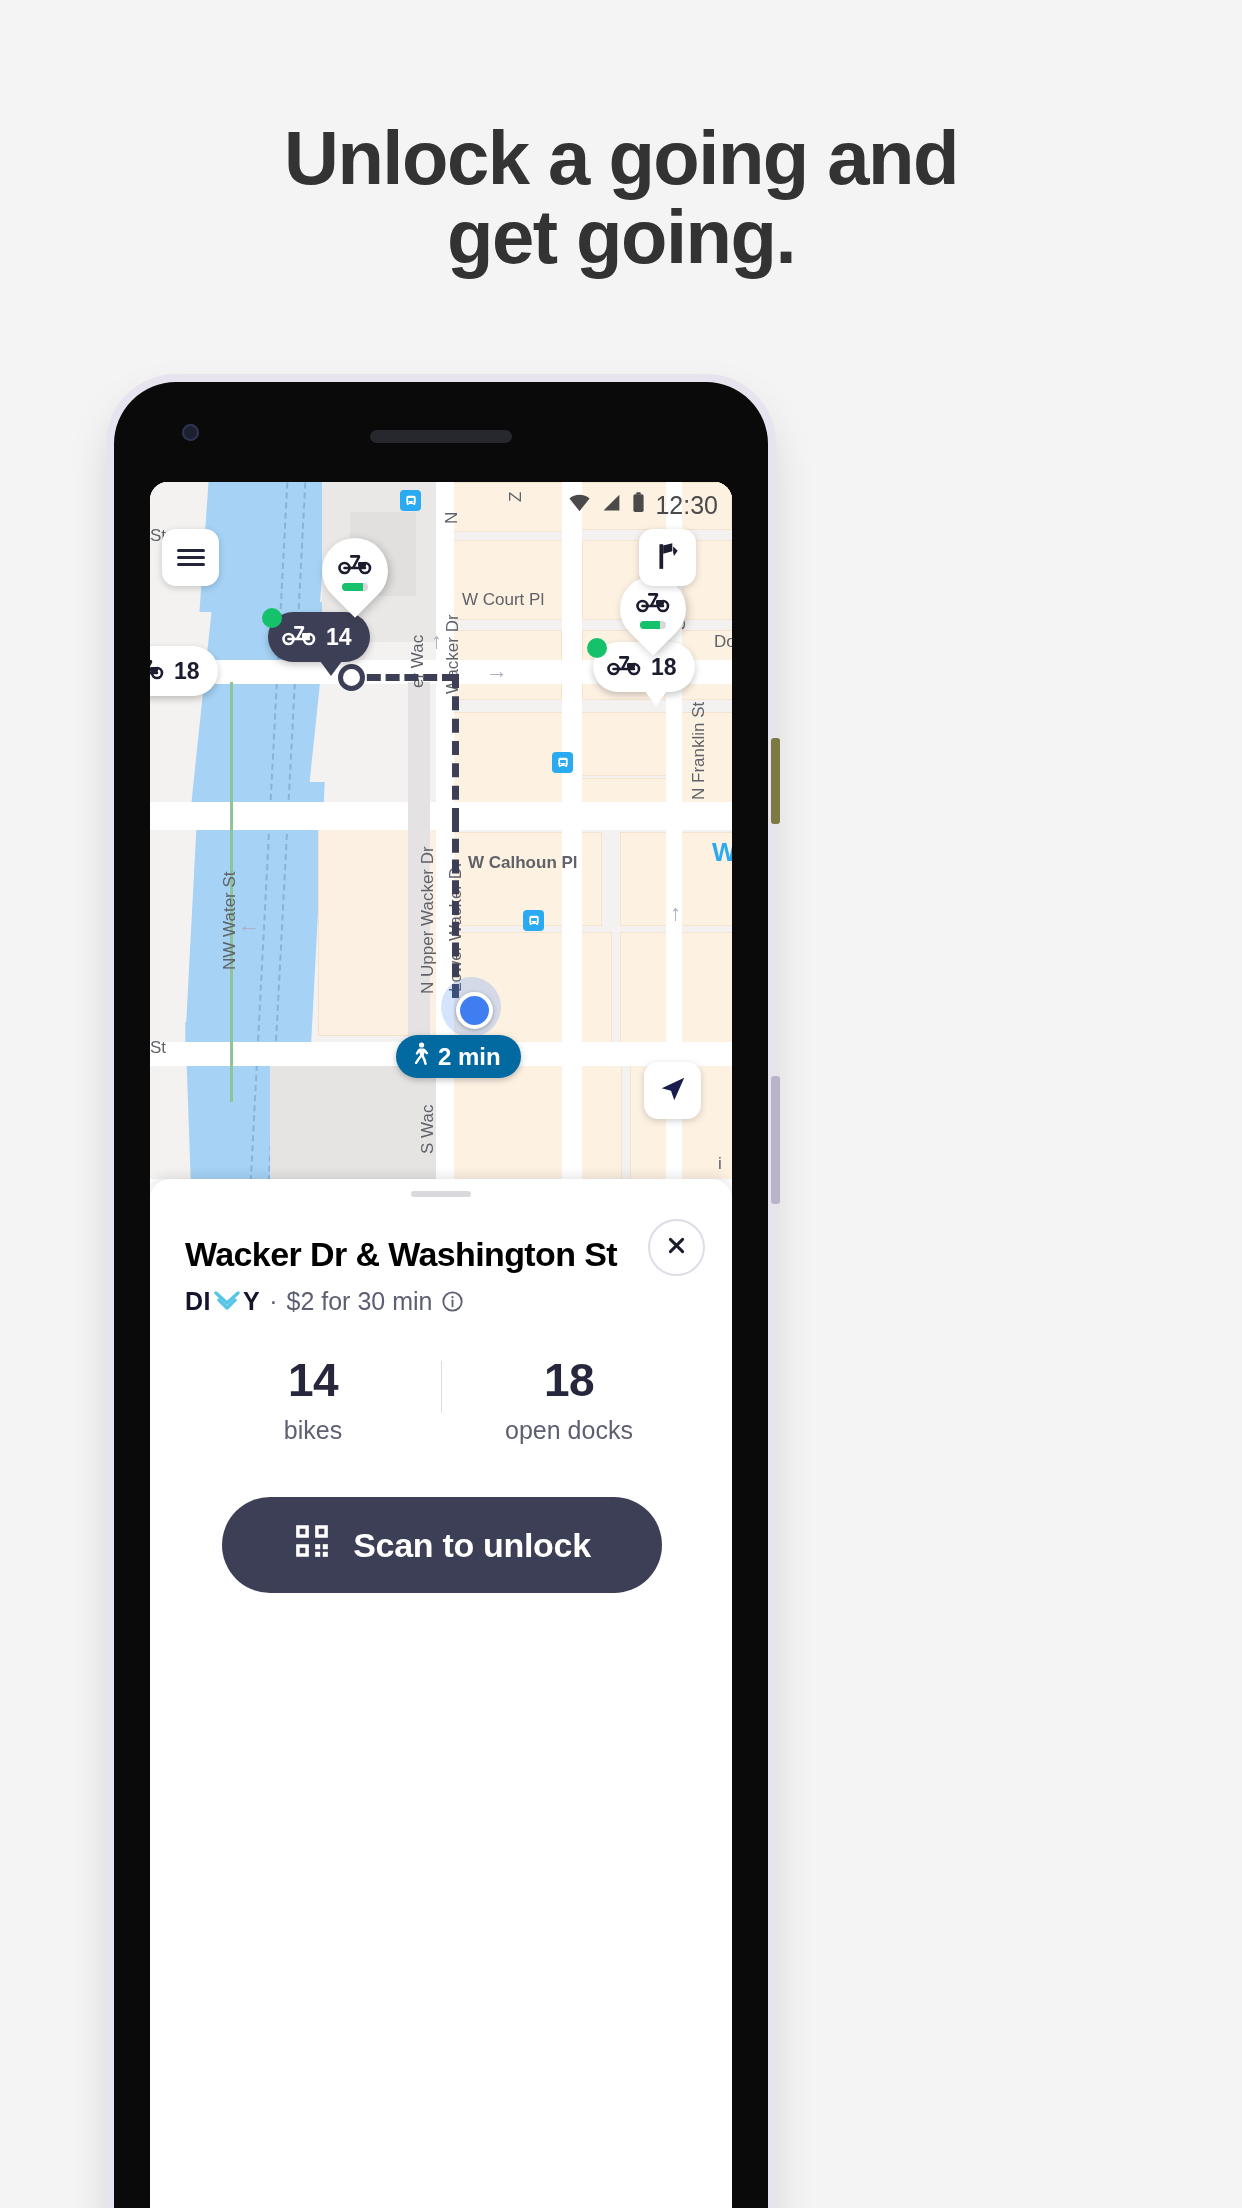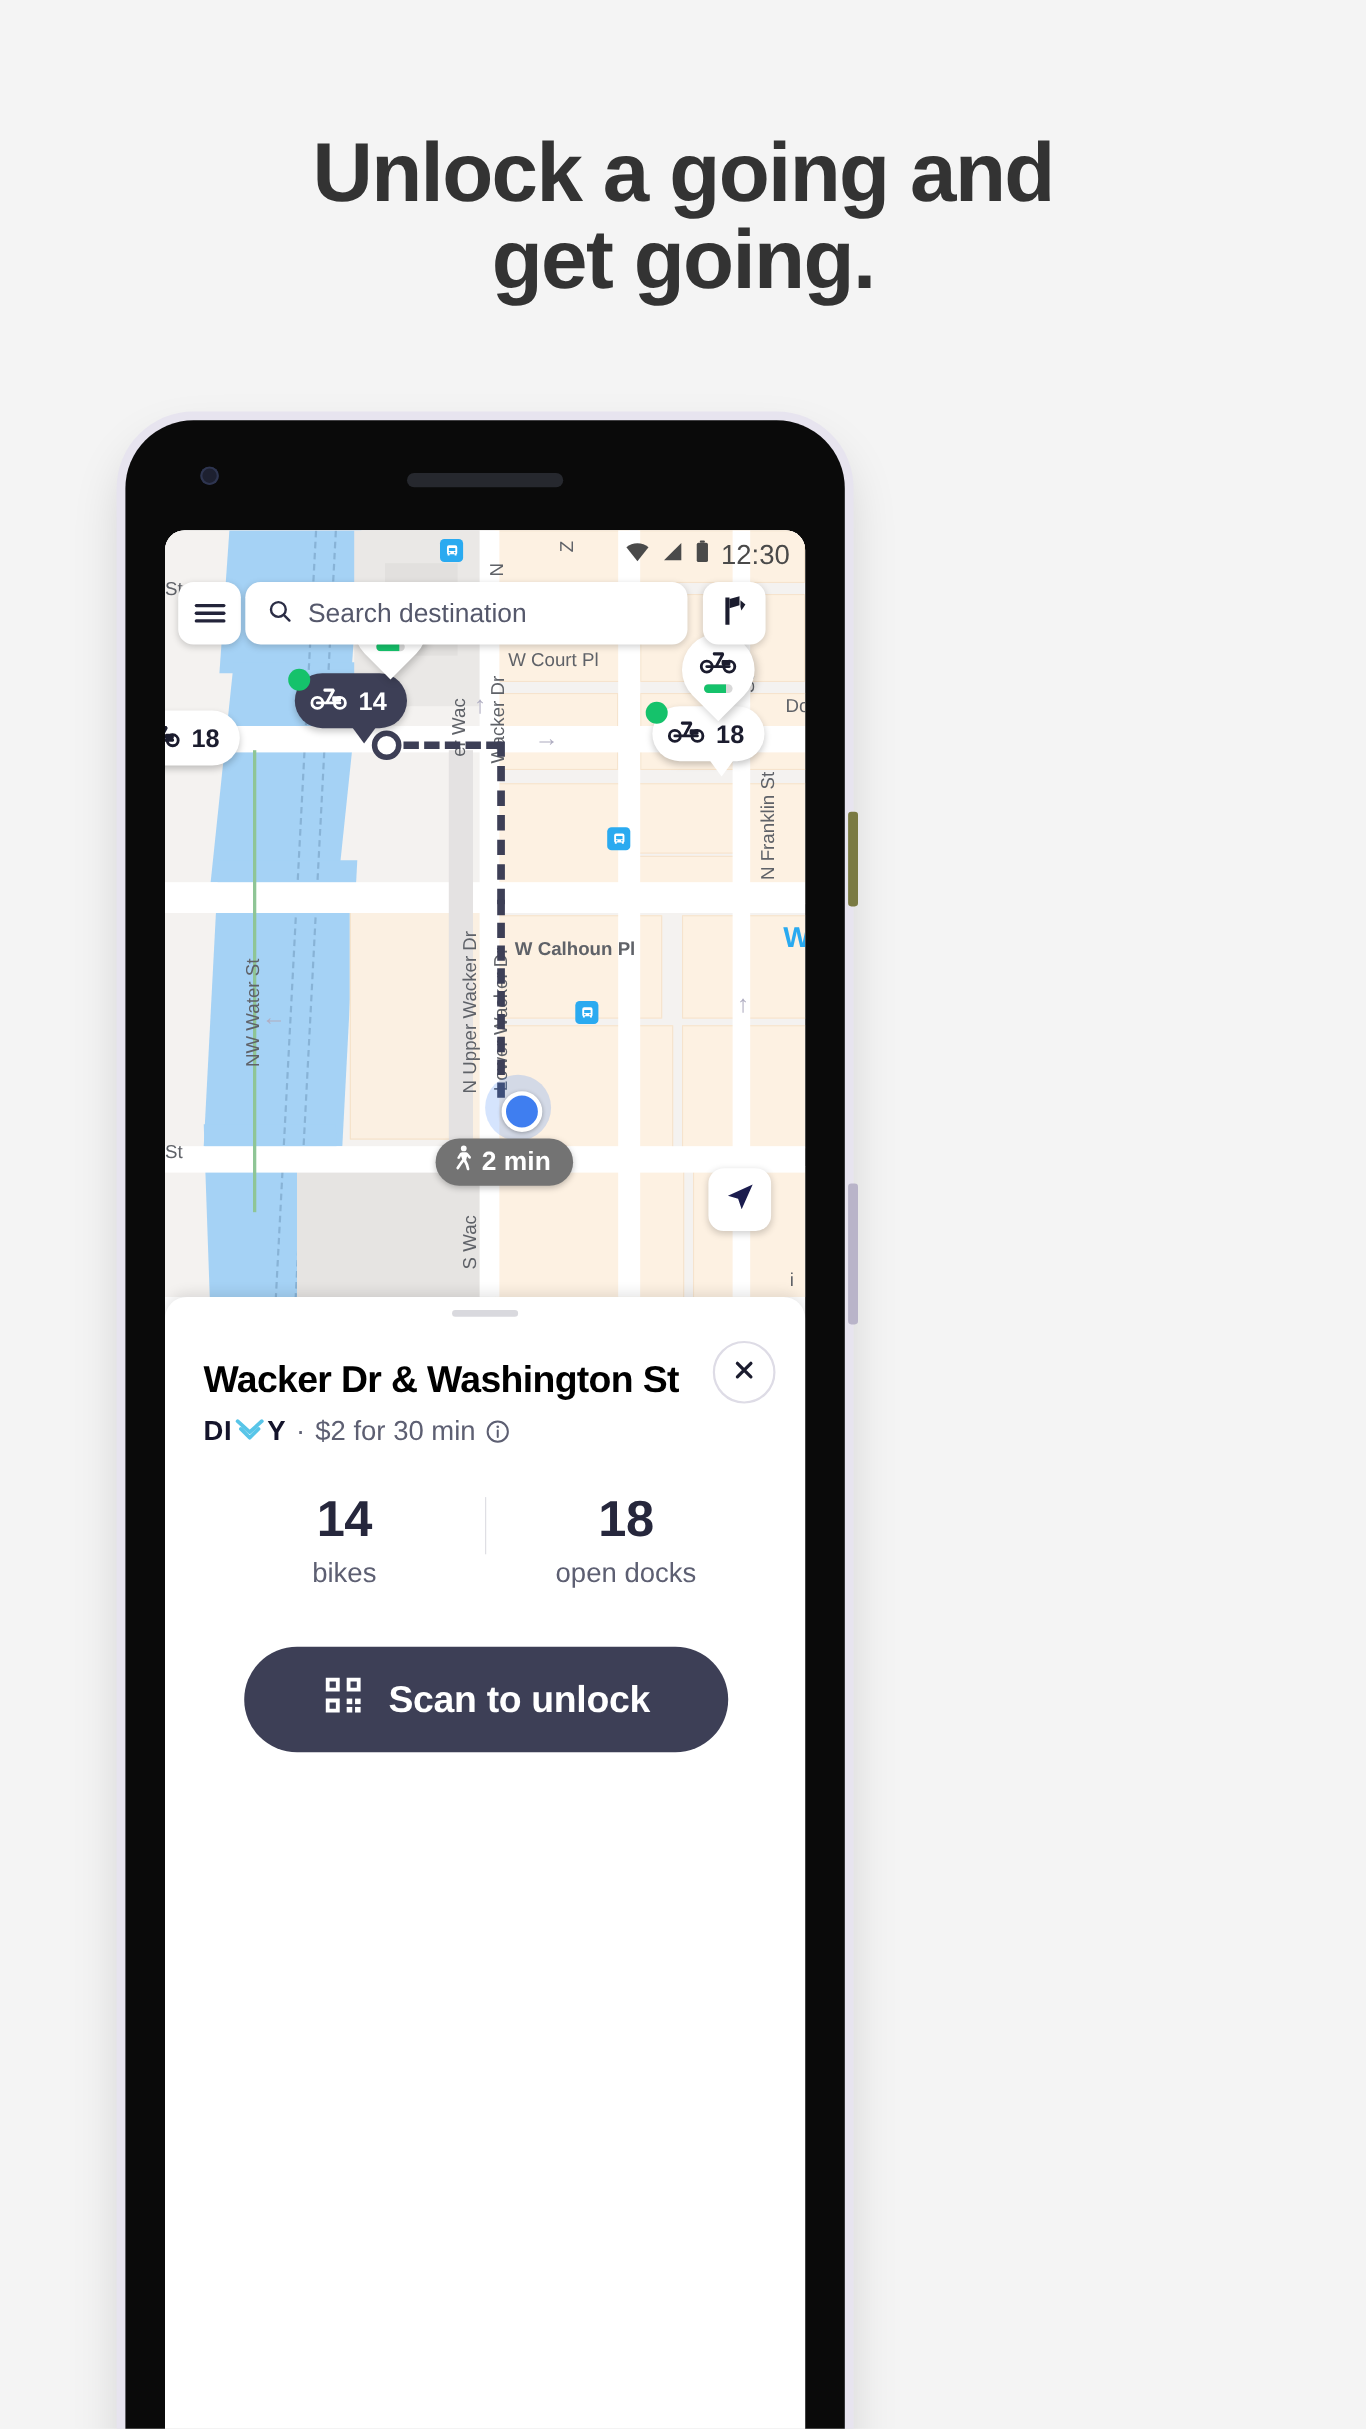--- a/index.html
+++ b/index.html
@@ -187,21 +187,21 @@
   }
 
   
   .walk-pill {
     position: absolute;
     height: 43px;
     display: flex;
     align-items: center;
     gap: 8px;
     padding: 0 20px 0 14px;
-    background: #737373;
+    background: #0369a1;
     border-radius: 22px;
     color: #fff;
     font-size: 24px;
     font-weight: bold;
     box-shadow: 0 2px 6px rgba(0,0,0,.25);
   }
   .walk-pill svg { width: 20px; height: 24px; }
 
   
   .marker-pill {
@@ -642,29 +642,20 @@
       </div>
 
       <div class="sq-btn hamburger" style="left:12px;top:47px;">
         <div>
             <i></i>
             <i></i>
             <i></i>
           </div>
       </div>
 
-      <div class="search-bar">
-        <span>
-          <svg viewBox="0 0 24 24" fill="none" stroke="#2b2d45" stroke-width="2.3">
-              <circle cx="10.5" cy="10.5" r="7"></circle>
-              <path d="M15.6 15.6 L21 21" stroke-linecap="round"></path>
-            </svg>
-        </span>
-        <span class="search-placeholder">Search destination</span>
-      </div>
 
       <div class="sq-btn" style="left:489px;top:47px;">
         <span>
           <svg viewBox="0 0 28 28" width="30" height="30" fill="#1b1c2e">
               <path d="M6 3 L6 26 L9.5 26 L9.5 3 Z"></path>
               <path d="M9.5 4.2 L18 2 L18 9.5 L9.5 12 Z"></path>
               <path d="M18.8 5.2 L23 9 L19.6 14 L18.8 10.8 Z"></path>
             </svg>
         </span>
       </div>

